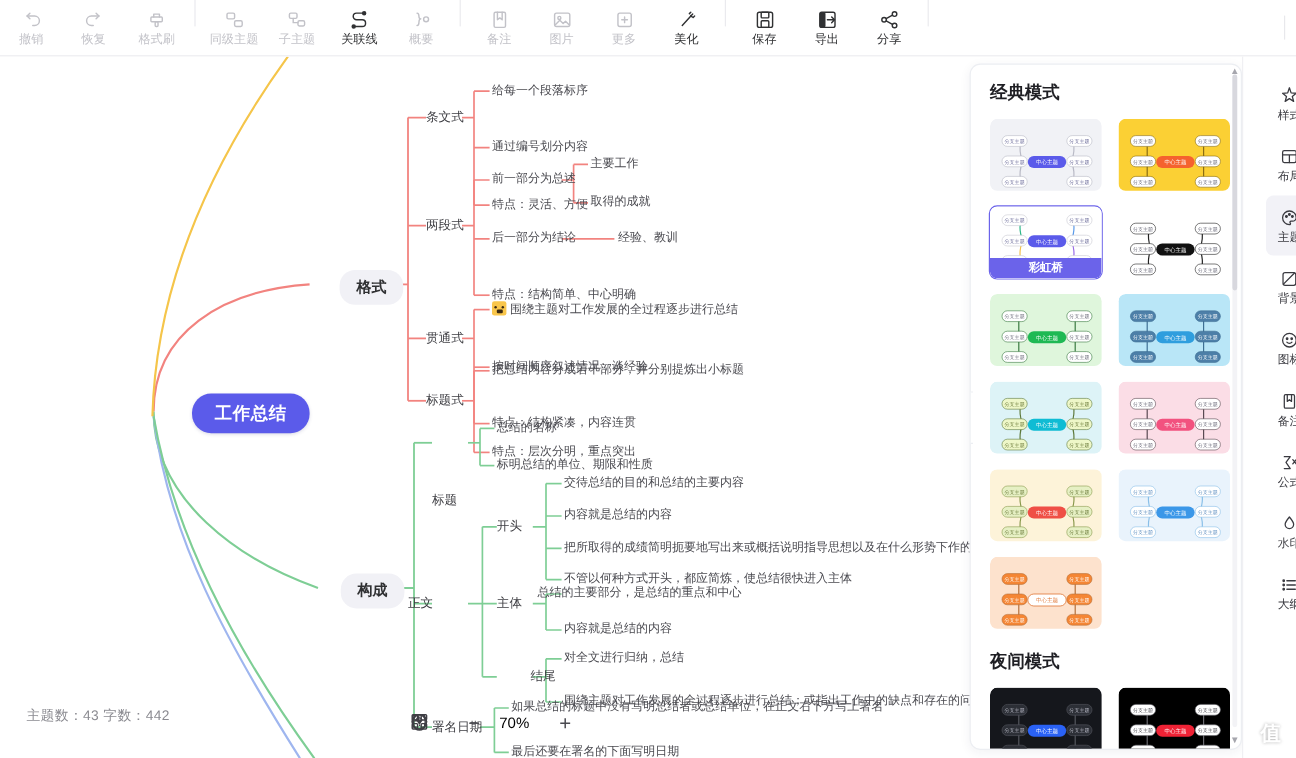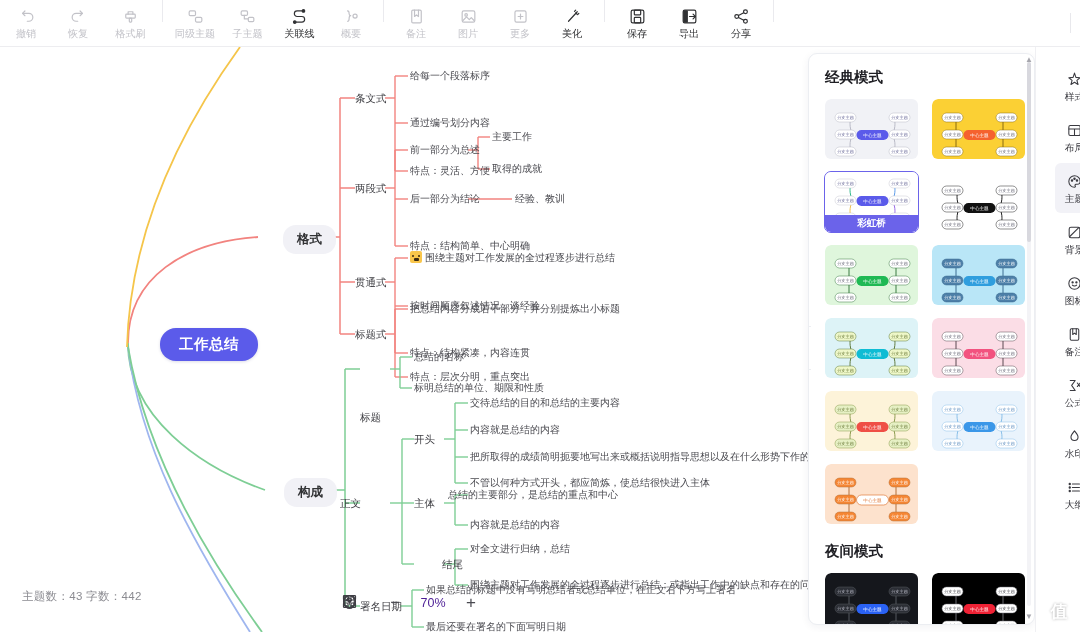--- a/index.html
+++ b/index.html
@@ -76,21 +76,21 @@
 
   
   .statusbar{
     position:absolute; left:22px; bottom:28px; font-size:11.5px; color:#8b8b91; z-index:20;
     white-space:nowrap; letter-spacing:.3px;
   }
   .zoombar{
     position:absolute; right:300px; bottom:21px; display:flex; align-items:center; gap:16px; z-index:20;
   }
   .zoombar .zi{ cursor:pointer; color:#3f3f45; display:flex; align-items:center; }
-  .zoombar .zpct{ font-size:12.5px; color:#4c1d95; width:34px; text-align:center; }
+  .zoombar .zpct{ font-size:12.5px; color:#000000; width:34px; }
   .zoombar .sign{ font-size:17px; color:#4a4a50; cursor:pointer; line-height:1; }
 
   
   .panel{
     position:absolute; right:45px; top:53px; width:227px; height:572px;
     background:#fff; border:1px solid #eceef2; border-radius:9px;
     box-shadow:0 2px 9px rgba(30,30,60,.06); overflow:hidden; z-index:30;
   }
   .panel-scroll{ position:absolute; inset:0 8px 0 0; overflow:hidden; padding:14px 0 0 15px; }
   .sec-title{ font-size:14.5px; font-weight:700; color:#1f1f24; margin:0 12px 11px 1px; }

